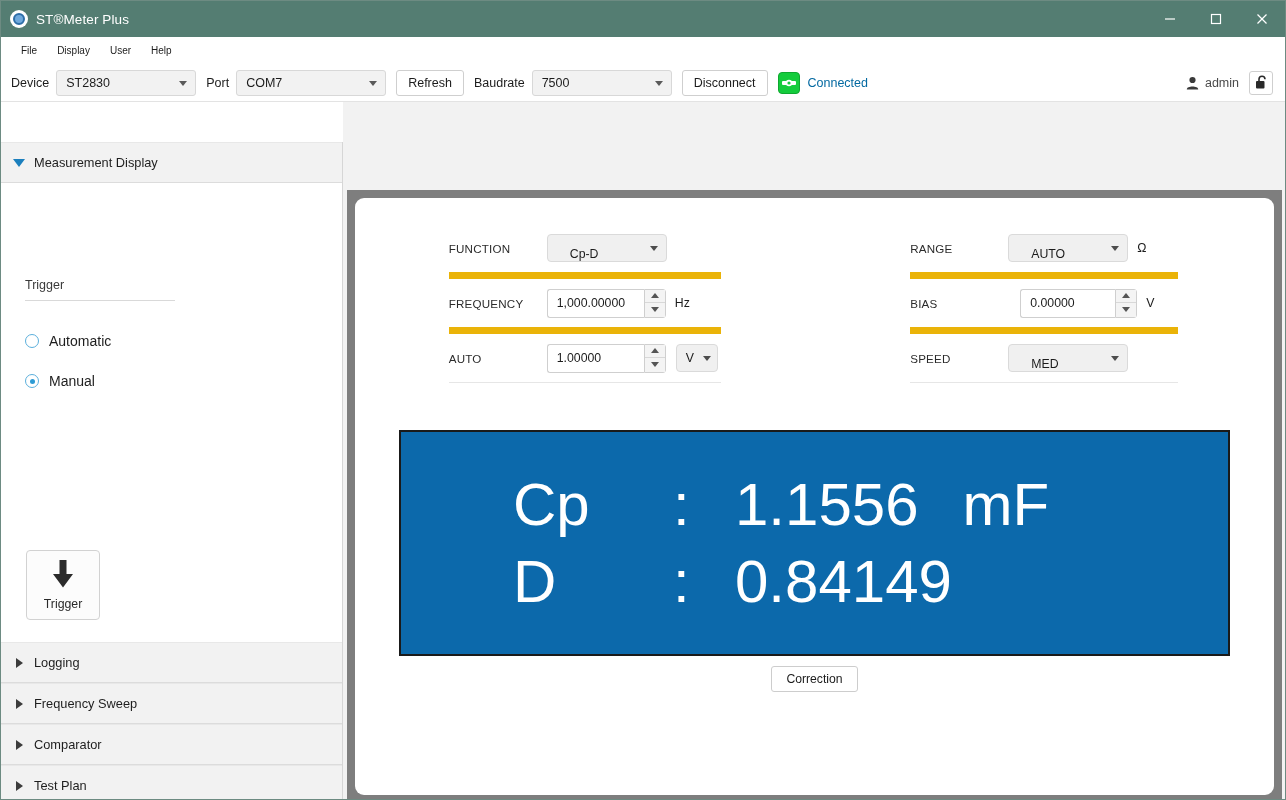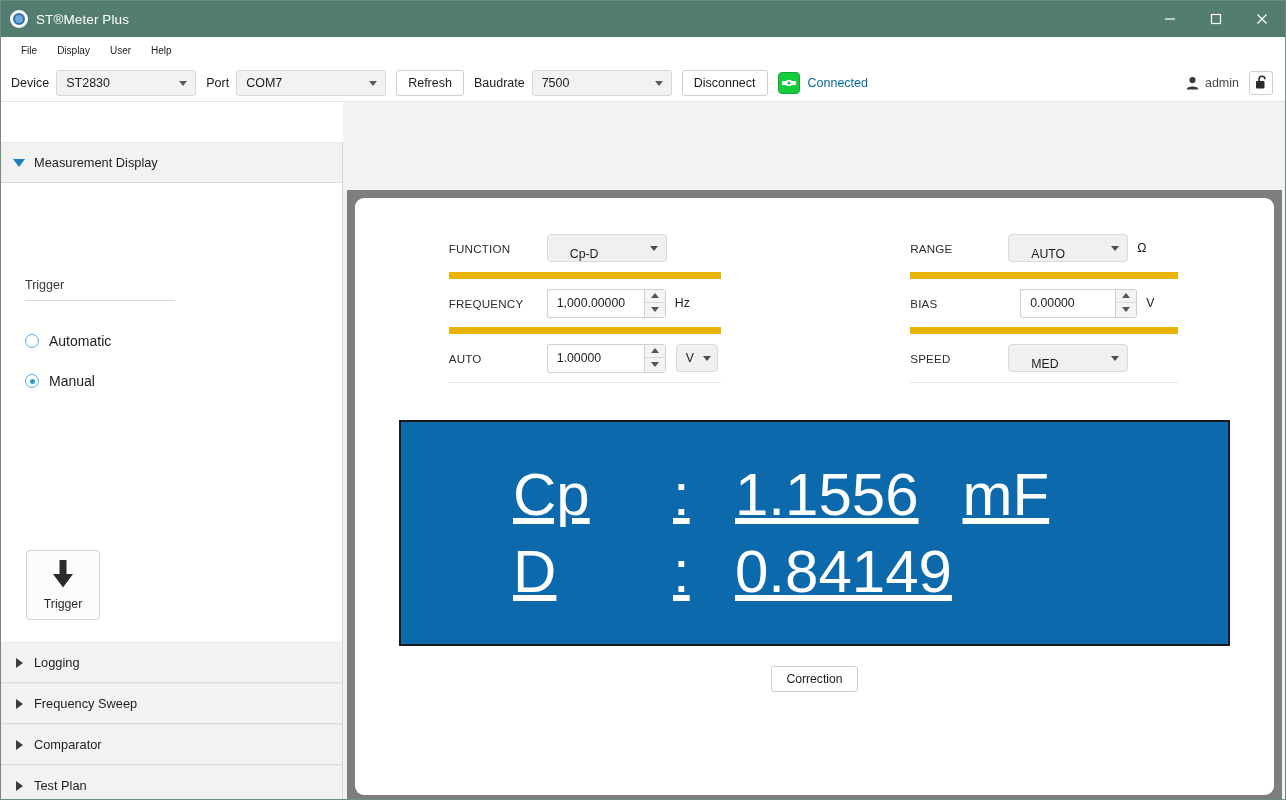--- a/index.html
+++ b/index.html
@@ -308,31 +308,30 @@
     position:absolute; right:6px; top:50%; margin-top:-2px;
     width:0;height:0;
     border-left:4.5px solid transparent; border-right:4.5px solid transparent;
     border-top:5px solid #4d4d4d;
   }
 
   
   .display {
     position: absolute;
     left: 44px; right: 44px;
-    top: 222px;
+    top: 232px;
     height: 226px;
     background: #0c69ab;
     border: 2px solid #1a1a1a;
     display: flex; flex-direction: column;
     justify-content: center;
     color: #ffffff;
     font-size: 60px;
     line-height: 1.02;
     padding-left: 112px;
-    text-decoration: underline;
   }
   .disp-row { display: flex; align-items: baseline; white-space: pre; }
   .disp-name { width: 160px; flex: 0 0 160px; }
   .disp-colon { width: 62px; flex: 0 0 62px; }
   .disp-val { }
   .disp-unit { margin-left: 44px; }
   .disp-row.second { margin-top: 16px; }
 
   .correction-wrap {
     position: absolute;

